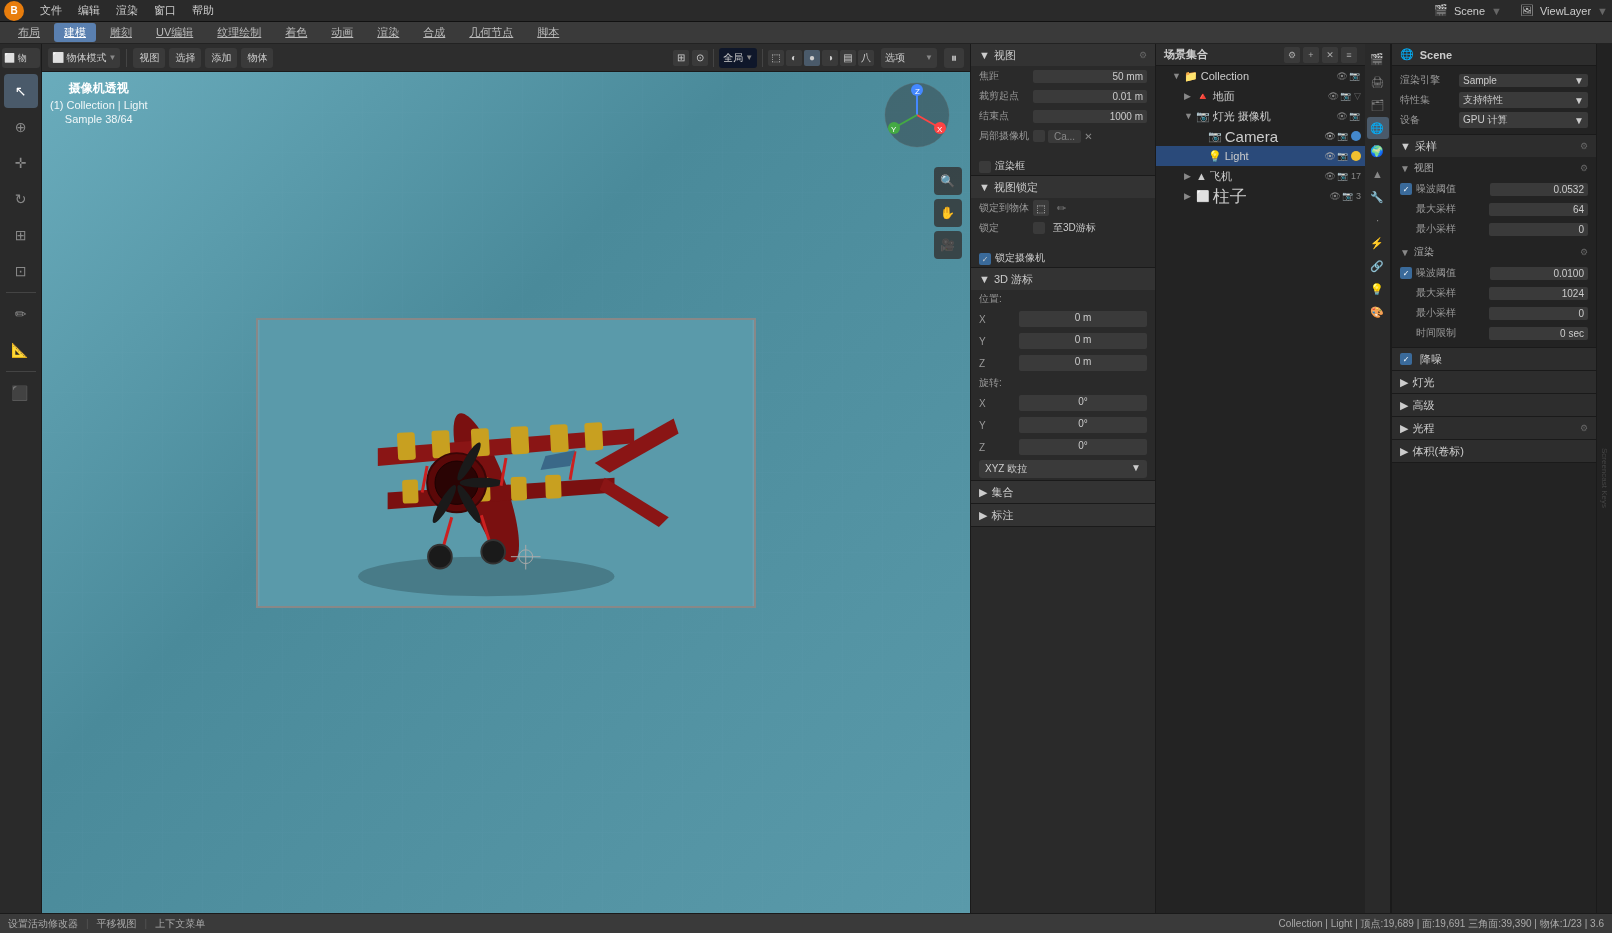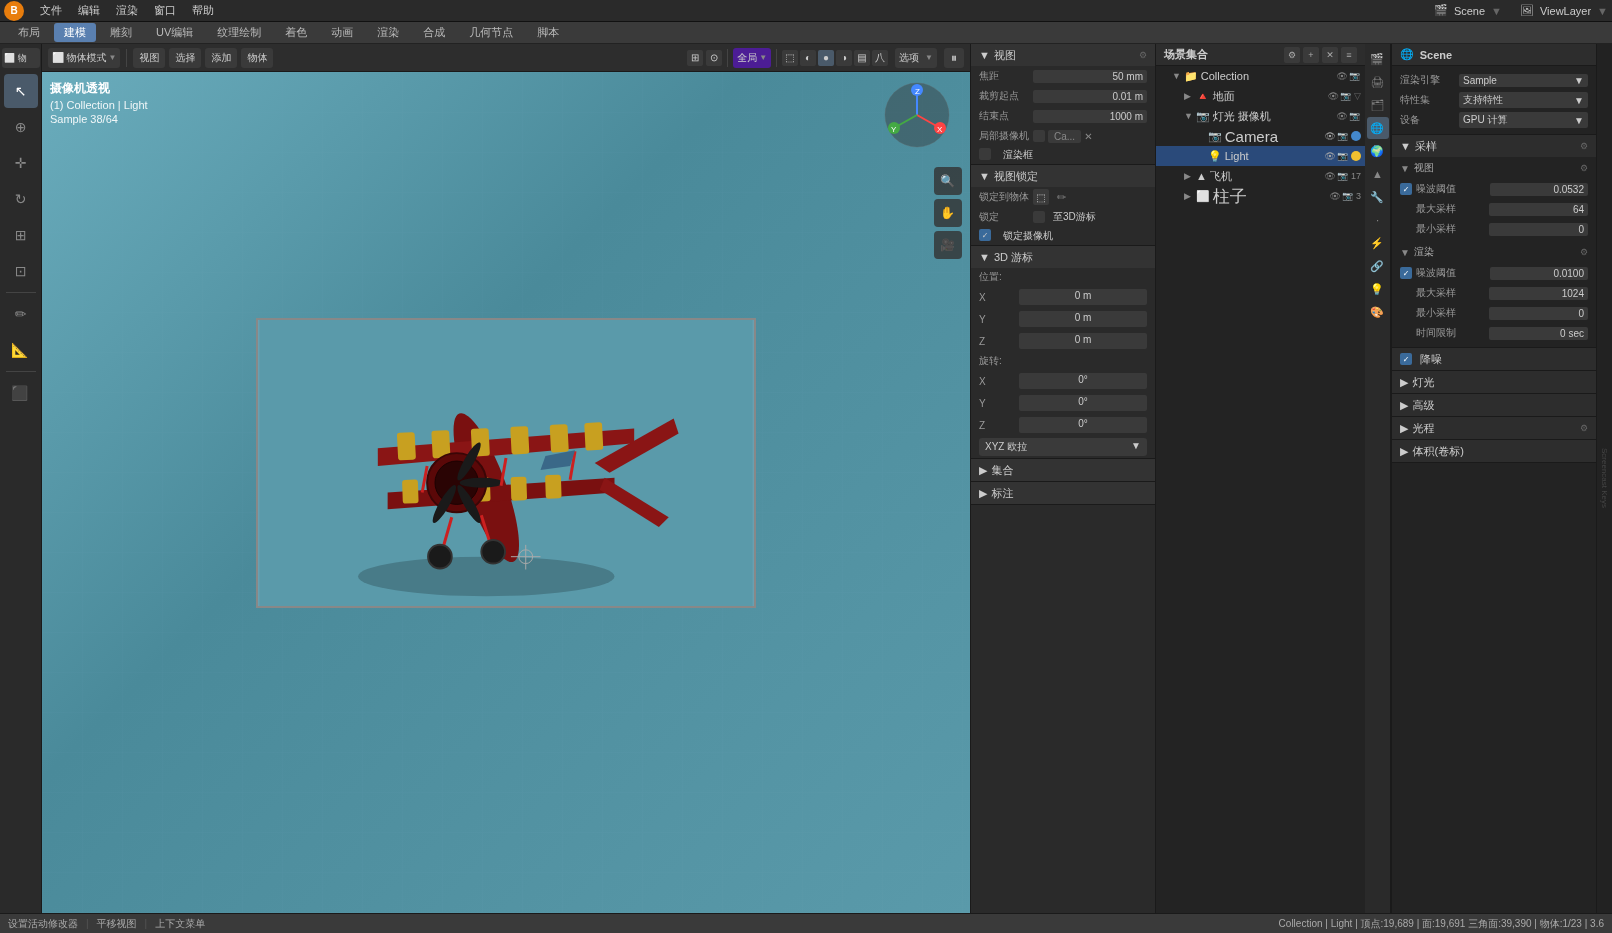--- a/index.html
+++ b/index.html
@@ -55,20 +55,21 @@
       gap: 4px;
       flex-shrink: 0;
       border-bottom: 1px solid #222;
     }
     .tab-item {
       padding: 2px 10px;
       cursor: pointer;
       border-radius: 3px;
       font-size: 11px;
       color: #bbb;
+      text-decoration: underline;
     }
     .tab-item.active {
       background: #5a80b0;
       color: #fff;
     }
 
     
     .main-area {
       display: flex;
       flex: 1;
@@ -146,20 +147,21 @@
       position: relative;
       background: #5a8a9a;
       overflow: hidden;
     }
     .viewport-info {
       position: absolute;
       top: 8px;
       left: 8px;
       z-index: 10;
       color: #fff;
+      text-align: center;
     }
     .viewport-info .vi-title { font-size: 12px; font-weight: bold; margin-bottom: 2px; }
     .viewport-info .vi-sub { font-size: 11px; opacity: 0.9; margin-bottom: 2px; }
 
     
     .camera-preview {
       position: absolute;
       top: 50%;
       left: 50%;
       transform: translate(-50%, -50%) translateY(-30px);
@@ -267,25 +269,26 @@
       background: #3a3a3a;
       height: 16px;
       border-radius: 2px;
       padding: 1px 4px;
       color: #ccc;
       font-size: 10px;
       text-align: center;
     }
     .checkbox-row {
       display: flex;
-      align-items: flex-start;
-      gap: 12px;
+      align-items: flex-end;
+      gap: 4px;
       padding: 2px 8px;
       font-size: 10px;
       color: #ccc;
+      margin-top: 11px;
     }
     .cb {
       width: 12px;
       height: 12px;
       background: #3a6a9a;
       border-radius: 2px;
       display: flex;
       align-items: center;
       justify-content: center;
       font-size: 8px;
@@ -486,34 +489,34 @@
       <div class="vt-btn">视图</div>
       <div class="vt-btn">选择</div>
       <div class="vt-btn">添加</div>
       <div class="vt-btn">物体</div>
       <div style="flex:1"></div>
 
       <div style="display:flex;align-items:center;gap:3px;">
         <div style="width:16px;height:16px;background:#3a3a3a;border-radius:2px;display:flex;align-items:center;justify-content:center;cursor:pointer;font-size:10px;">⊞</div>
         <div style="width:16px;height:16px;background:#3a3a3a;border-radius:2px;display:flex;align-items:center;justify-content:center;cursor:pointer;font-size:10px;">⊙</div>
         <div class="vt-separator"></div>
-        <div style="display:flex;align-items:center;gap:2px;background:#4c1d95;border-radius:3px;padding:1px 4px;height:20px;cursor:pointer;">
+        <div style="display:flex;align-items:center;gap:2px;background:#0f172a;border-radius:3px;padding:1px 4px;height:20px;cursor:pointer;">
           <span style="font-size:10px;color:#ccc;">全局</span>
           <span style="font-size:8px;color:#888;">▼</span>
         </div>
         <div class="vt-separator"></div>
         <div style="display:flex;gap:2px;">
           <div style="width:16px;height:16px;background:#3a3a3a;border-radius:2px;display:flex;align-items:center;justify-content:center;cursor:pointer;font-size:10px;">⬚</div>
           <div style="width:16px;height:16px;background:#3a3a3a;border-radius:2px;display:flex;align-items:center;justify-content:center;cursor:pointer;font-size:10px;">◐</div>
           <div style="width:16px;height:16px;background:#4a5a6a;border-radius:2px;display:flex;align-items:center;justify-content:center;cursor:pointer;font-size:10px;">●</div>
           <div style="width:16px;height:16px;background:#3a3a3a;border-radius:2px;display:flex;align-items:center;justify-content:center;cursor:pointer;font-size:10px;">◑</div>
           <div style="width:16px;height:16px;background:#3a3a3a;border-radius:2px;display:flex;align-items:center;justify-content:center;cursor:pointer;font-size:10px;">▤</div>
           <div style="width:16px;height:16px;background:#3a3a3a;border-radius:2px;display:flex;align-items:center;justify-content:center;cursor:pointer;font-size:10px;">八</div>
         </div>
-        <div style="display:flex;align-items:center;gap:6px;background:#3a3a3a;border-radius:3px;padding:1px 4px;height:20px;margin-left:4px;cursor:pointer;">
+        <div style="display:flex;align-items:center;gap:20px;background:#3a3a3a;border-radius:3px;padding:1px 4px;height:20px;margin-left:4px;cursor:pointer;">
           <span style="font-size:10px;color:#ccc;">选项</span>
           <span style="font-size:8px;color:#888;">▼</span>
         </div>
 
         <div style="width:20px;height:20px;background:#3a3a3a;border-radius:3px;display:flex;align-items:center;justify-content:center;cursor:pointer;font-size:12px;margin-left:4px;">⏸</div>
       </div>
     </div>
 
     <div class="viewport">
 

